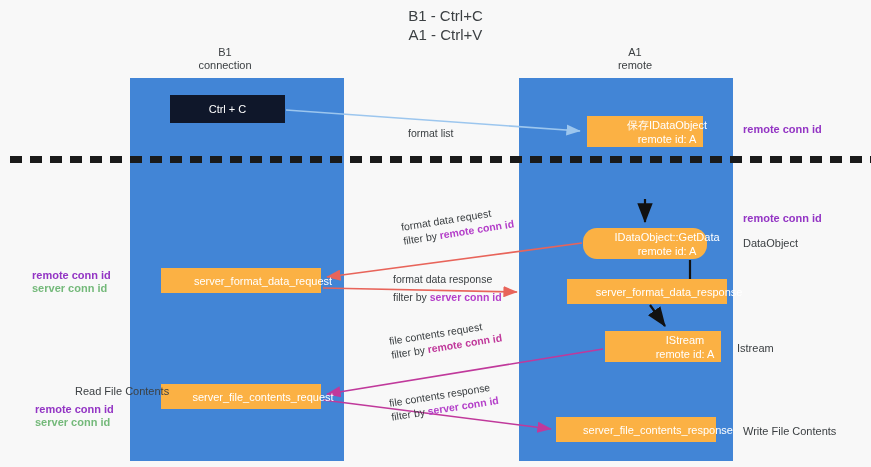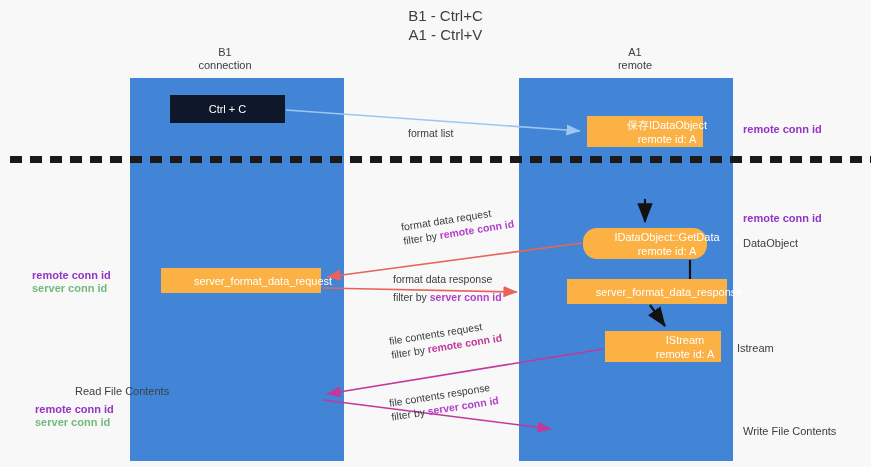--- a/index.html
+++ b/index.html
@@ -164,20 +164,22 @@
 
   <div class="node green" id="n-ctrlc">Ctrl + C</div>
   <div class="node orange" id="n-save-ido">保存IDataObject
 remote id: A</div>
   <div class="node orange" id="n-getdata">IDataObject::GetData
 remote id: A</div>
   <div class="node orange" id="n-sfdreq">server_format_data_request</div>
   <div class="node orange" id="n-sfdres">server_format_data_response</div>
   <div class="node orange" id="n-istream">IStream
 remote id: A</div>
+  <div class="node orange" id="n-sfcreq">server_file_contents_request</div>
+  <div class="node orange" id="n-sfcres">server_file_contents_response</div>
 
   <div class="side purple" id="s-remote1">remote conn id</div>
   <div class="side purple" id="s-remote2">remote conn id</div>
   <div class="side" id="s-dataobject">DataObject</div>
   <div class="side" id="s-istream">Istream</div>
   <div class="side" id="s-write">Write File Contents</div>
 
   <div class="side purple" id="s-left-remote">remote conn id</div>
   <div class="side green" id="s-left-server">server conn id</div>
 

